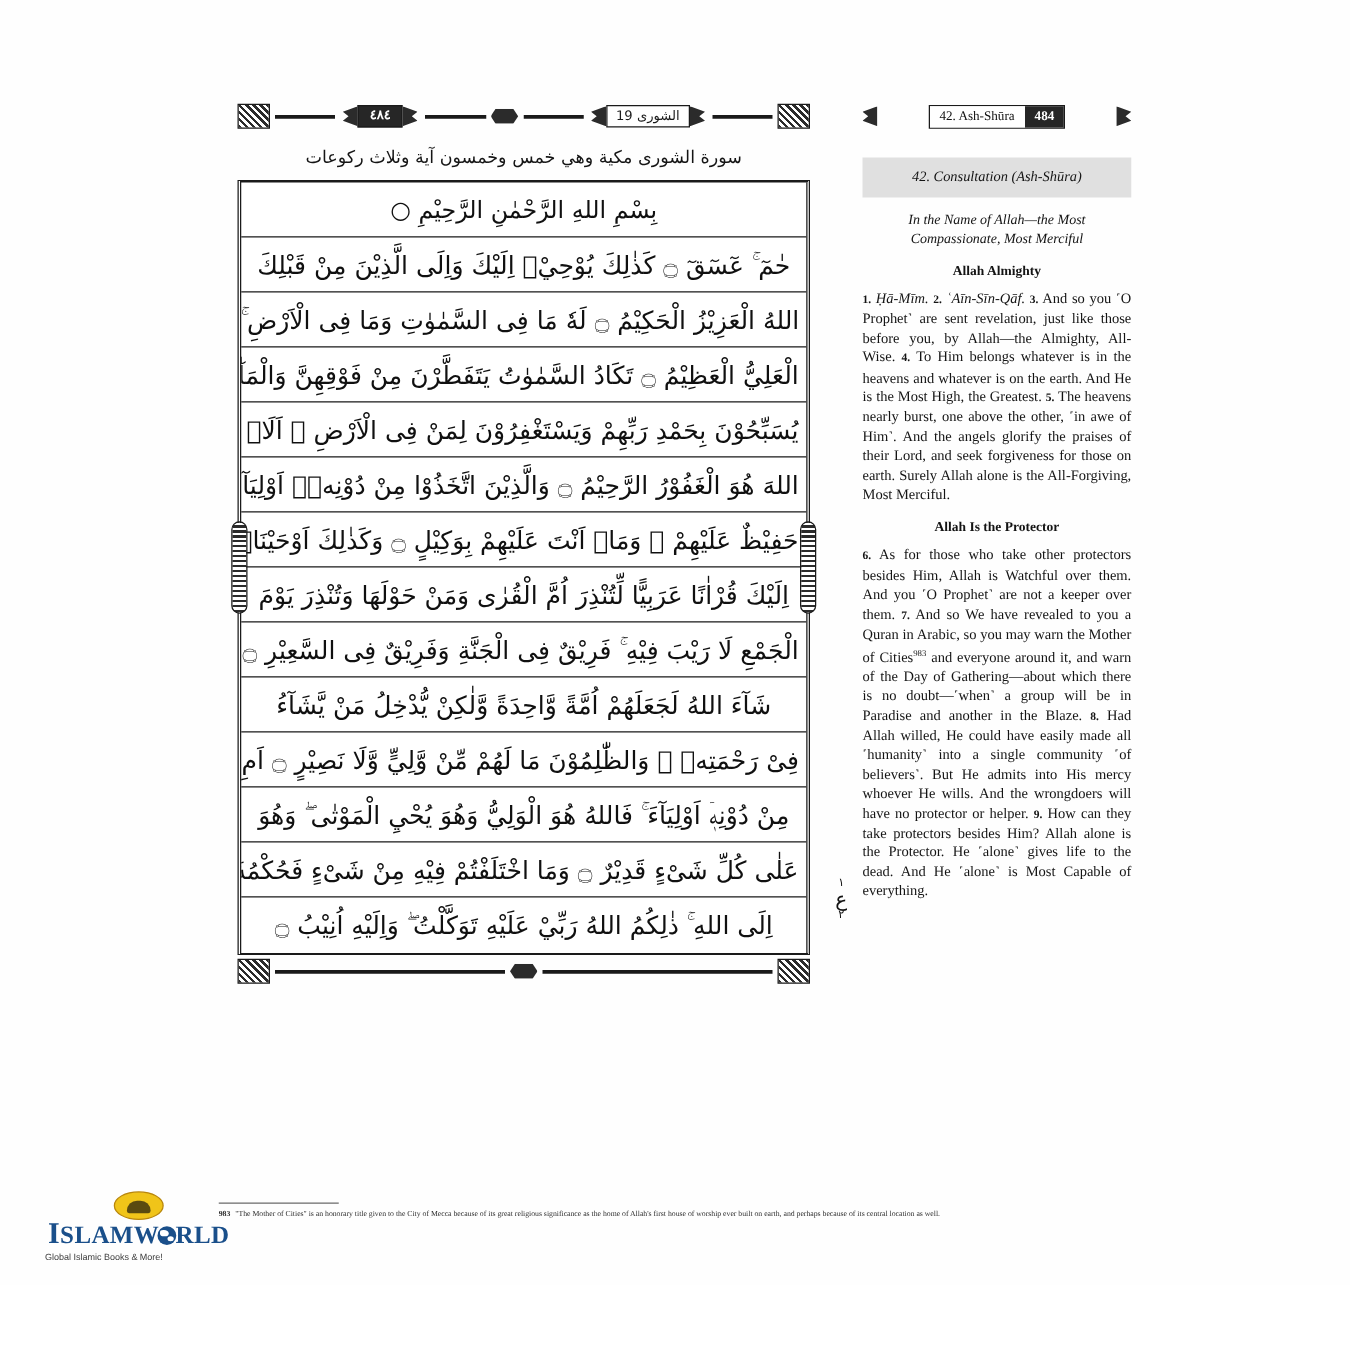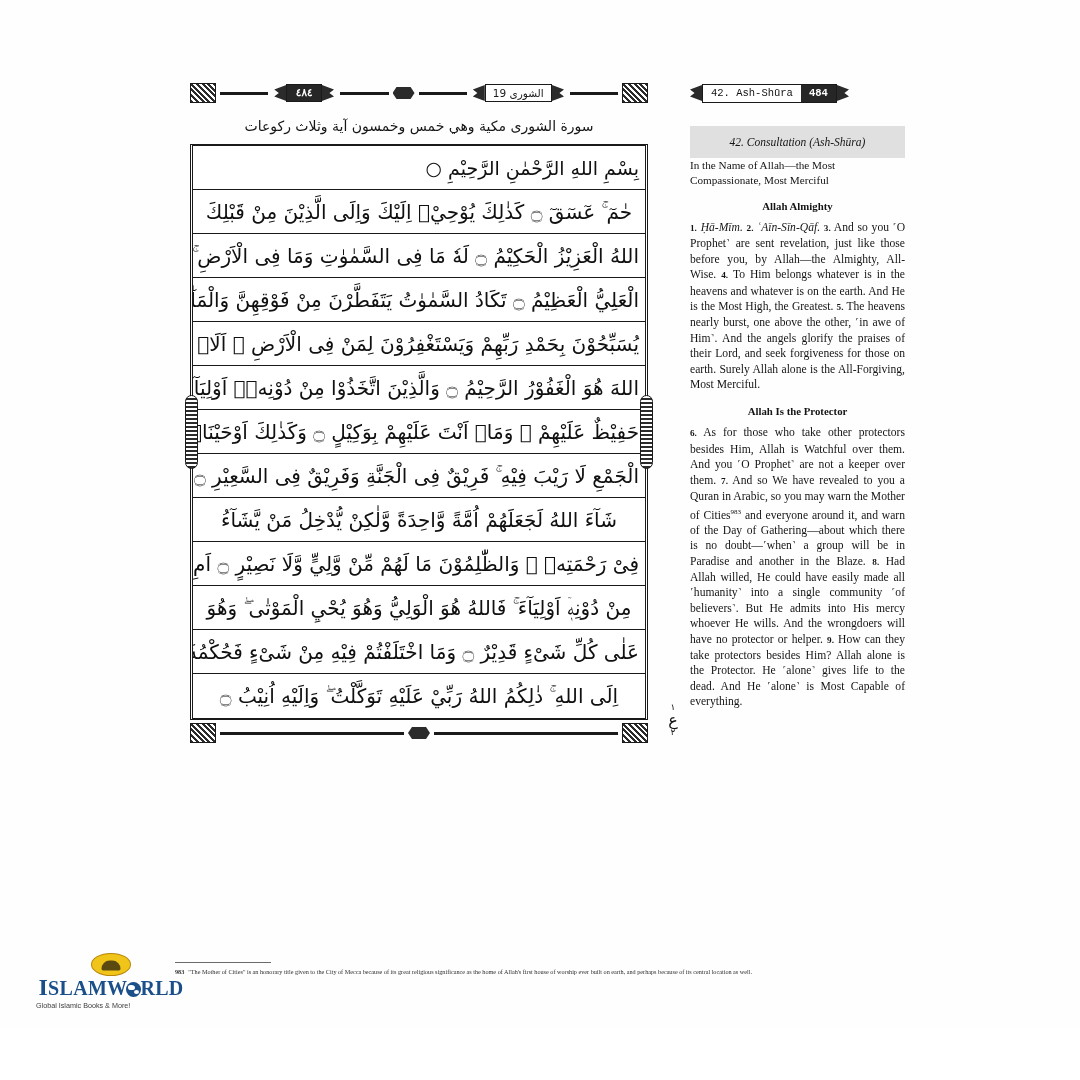--- a/index.html
+++ b/index.html
@@ -161,21 +161,20 @@
     white-space: nowrap;
     overflow: hidden;
     border-bottom: 1.6px solid #1a1a1a;
     color: #101010;
     padding: 0 6px;
     box-sizing: border-box;
   }
   .ayah-line:last-child { border-bottom: none; }
   .ayah-line.basmala {
     font-size: 19px;
-    text-align: right;
   }
 
   
   .ar-footer {
     height: 22px;
     display: flex;
     align-items: center;
     justify-content: space-between;
     margin-top: 2px;
   }
@@ -202,22 +201,21 @@
   #english-col {
     position: absolute;
     left: 500px;
     top: 0;
     width: 215px;
   }
   .en-header {
     height: 30px;
     display: flex;
     align-items: center;
-    justify-content: flex-start;
-    font-family: Liberation Mono, monospace;
+    justify-content: space-between;
   }
   .en-cart-box {
     height: 19px;
     display: flex;
     align-items: stretch;
     border: 1.5px solid #1a1a1a;
     box-sizing: border-box;
   }
   .en-cart-name {
     background: #ffffff;
@@ -241,24 +239,26 @@
   #surah-band {
     margin-top: 18px;
     background: #e0e0e0;
     text-align: center;
     font-style: italic;
     font-size: 11.5px;
     padding: 10px 0;
     color: #141414;
   }
   #basmala-en {
-    margin-top: 0;
+    margin-top: 11px;
+    text-align: center;
     font-size: 11.2px;
     line-height: 14.5px;
     color: #141414;
+    font-style: italic;
   }
   .section-head {
     text-align: center;
     font-weight: bold;
     font-size: 10.8px;
     margin: 13px 0 8px 0;
     color: #141414;
   }
   .en-para {
     text-align: justify;
@@ -427,20 +427,21 @@
         <span class="frame-cartouche l"></span>
         <span class="frame-cartouche r"></span>
         <div id="ayah-lines">
             <div class="ayah-line basmala">بِسْمِ اللهِ الرَّحْمٰنِ الرَّحِيْمِ ○</div>
             <div class="ayah-line">حٰمٓ ۚ عٓسٓقٓ ۝ كَذٰلِكَ يُوْحِيْۤ اِلَيْكَ وَاِلَى الَّذِيْنَ مِنْ قَبْلِكَ</div>
             <div class="ayah-line">اللهُ الْعَزِيْزُ الْحَكِيْمُ ۝ لَهٗ مَا فِى السَّمٰوٰتِ وَمَا فِى الْاَرْضِ ۚ وَهُوَ</div>
             <div class="ayah-line">الْعَلِيُّ الْعَظِيْمُ ۝ تَكَادُ السَّمٰوٰتُ يَتَفَطَّرْنَ مِنْ فَوْقِهِنَّ وَالْمَلٰٓئِكَةُ</div>
             <div class="ayah-line">يُسَبِّحُوْنَ بِحَمْدِ رَبِّهِمْ وَيَسْتَغْفِرُوْنَ لِمَنْ فِى الْاَرْضِ ۗ اَلَاۤ اِنَّ</div>
             <div class="ayah-line">اللهَ هُوَ الْغَفُوْرُ الرَّحِيْمُ ۝ وَالَّذِيْنَ اتَّخَذُوْا مِنْ دُوْنِهٖۤ اَوْلِيَآءَ اللهُ</div>
             <div class="ayah-line">حَفِيْظٌ عَلَيْهِمْ ۖ وَمَاۤ اَنْتَ عَلَيْهِمْ بِوَكِيْلٍ ۝ وَكَذٰلِكَ اَوْحَيْنَاۤ</div>
+            <div class="ayah-line">اِلَيْكَ قُرْاٰنًا عَرَبِيًّا لِّتُنْذِرَ اُمَّ الْقُرٰى وَمَنْ حَوْلَهَا وَتُنْذِرَ يَوْمَ</div>
             <div class="ayah-line">الْجَمْعِ لَا رَيْبَ فِيْهِ ۚ فَرِيْقٌ فِى الْجَنَّةِ وَفَرِيْقٌ فِى السَّعِيْرِ ۝ وَلَوْ</div>
             <div class="ayah-line">شَآءَ اللهُ لَجَعَلَهُمْ اُمَّةً وَّاحِدَةً وَّلٰكِنْ يُّدْخِلُ مَنْ يَّشَآءُ</div>
             <div class="ayah-line">فِىْ رَحْمَتِهٖ ۗ وَالظّٰلِمُوْنَ مَا لَهُمْ مِّنْ وَّلِيٍّ وَّلَا نَصِيْرٍ ۝ اَمِ اتَّخَذُوْا</div>
             <div class="ayah-line">مِنْ دُوْنِهٖۤ اَوْلِيَآءَ ۚ فَاللهُ هُوَ الْوَلِيُّ وَهُوَ يُحْيِ الْمَوْتٰى ۖ وَهُوَ</div>
             <div class="ayah-line">عَلٰى كُلِّ شَىْءٍ قَدِيْرٌ ۝ وَمَا اخْتَلَفْتُمْ فِيْهِ مِنْ شَىْءٍ فَحُكْمُهٗۤ</div>
             <div class="ayah-line">اِلَى اللهِ ۚ ذٰلِكُمُ اللهُ رَبِّيْ عَلَيْهِ تَوَكَّلْتُ ۖ وَاِلَيْهِ اُنِيْبُ ۝</div>
           </div>
       </div>
 
       <div class="ar-footer">

